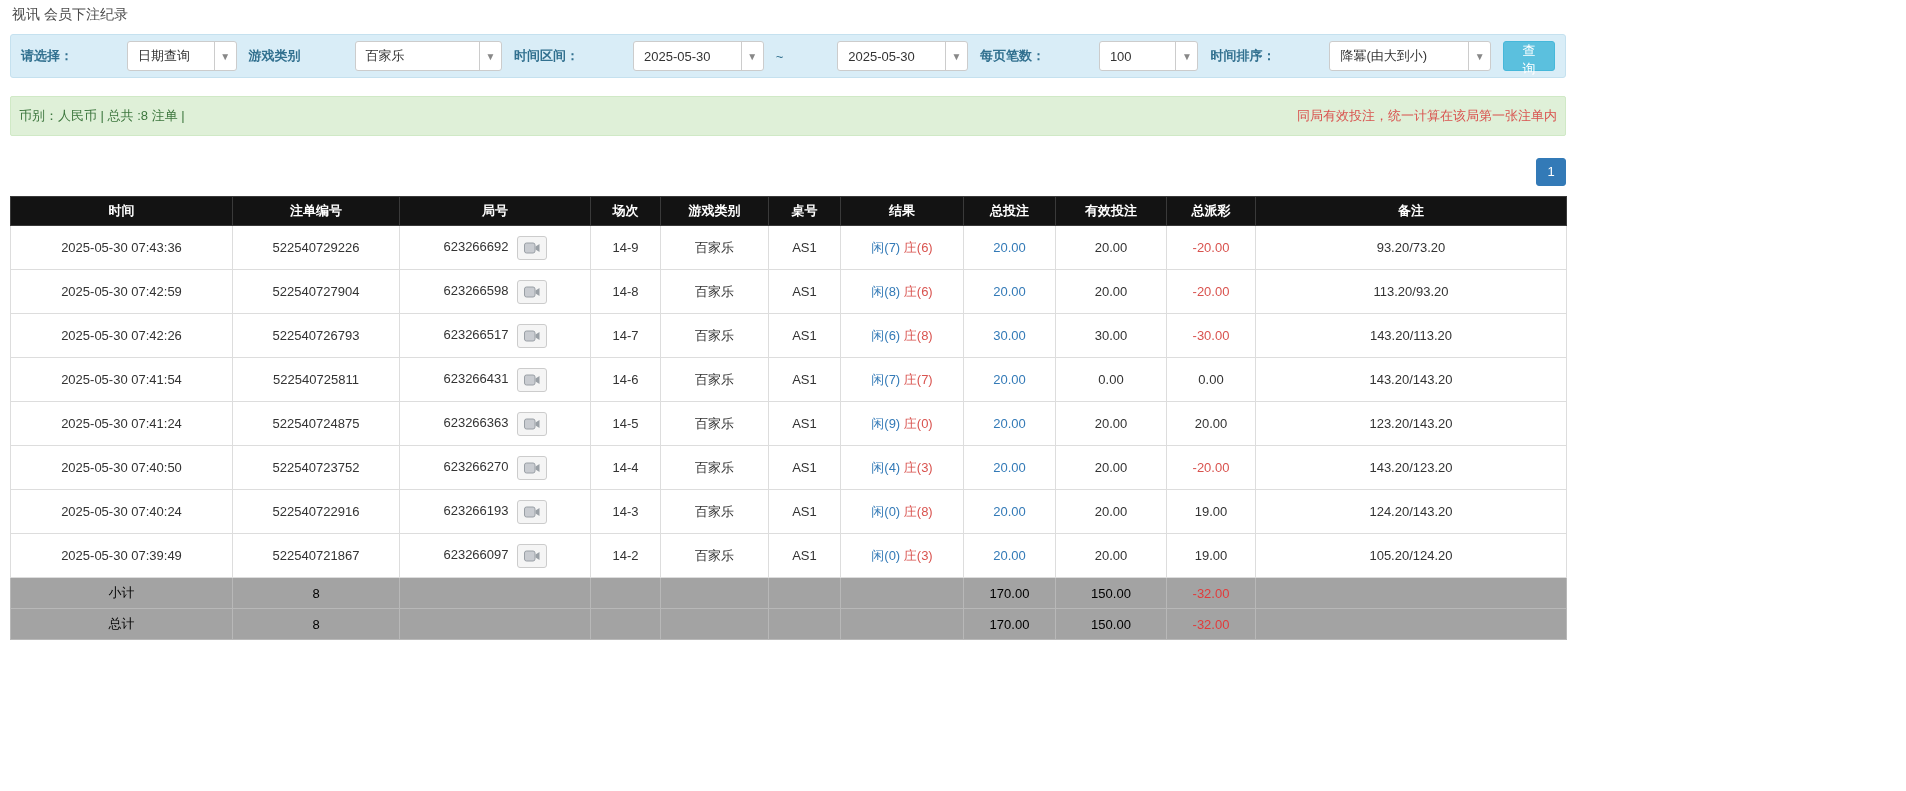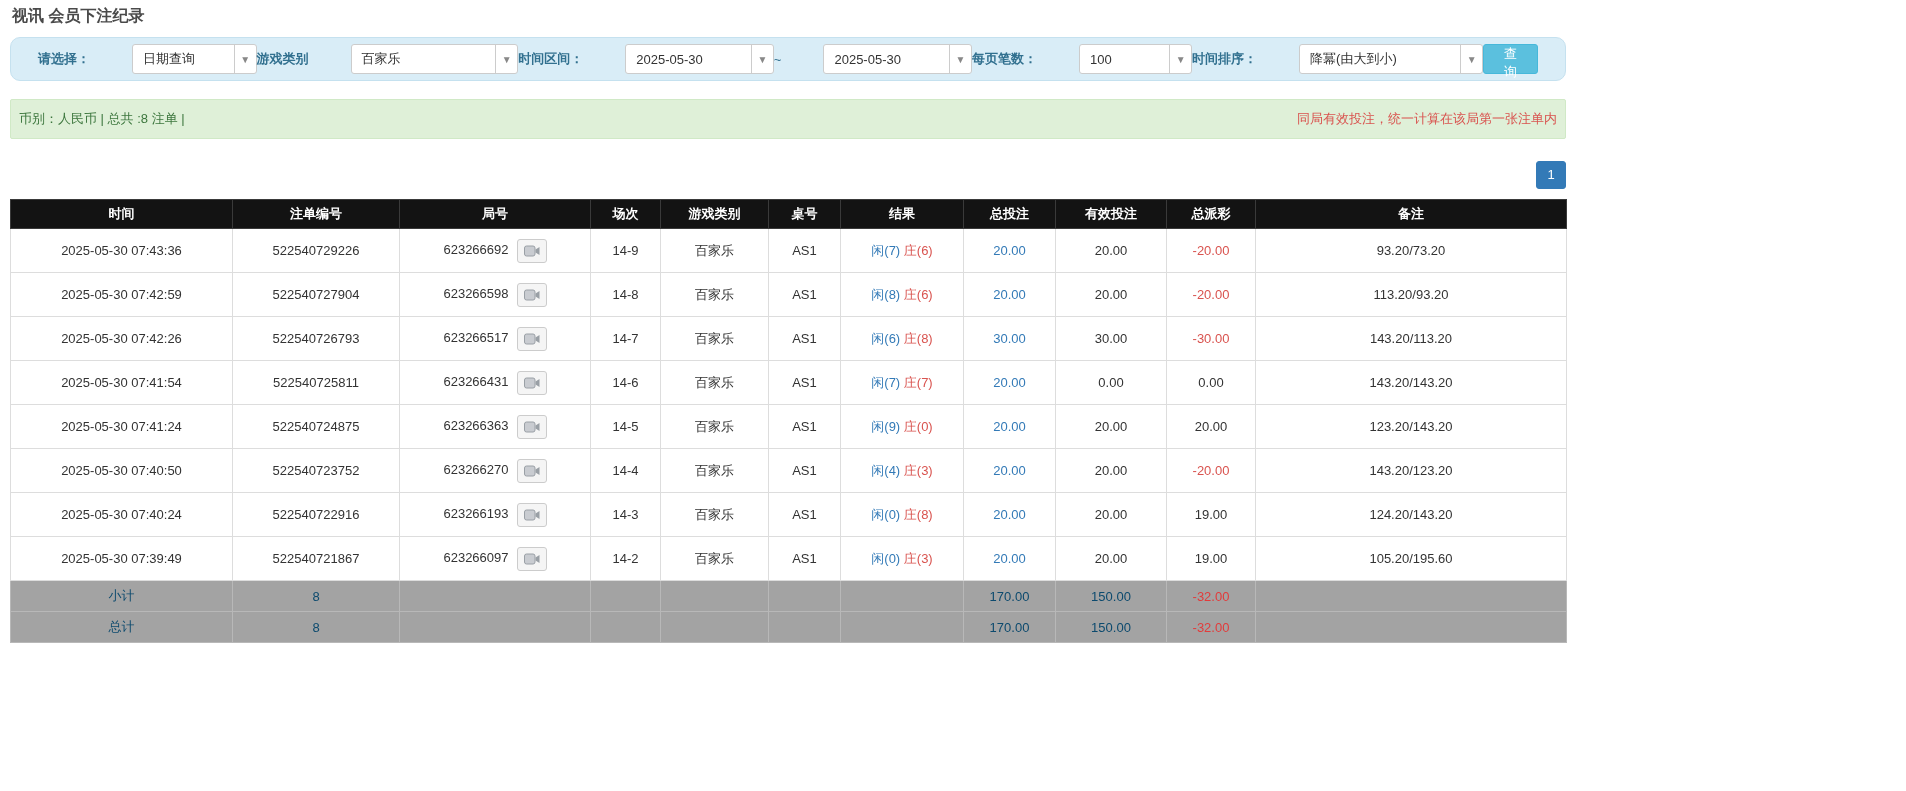--- a/index.html
+++ b/index.html
@@ -9,36 +9,36 @@
     font-family: "Liberation Sans", sans-serif;
     font-size: 13px;
     color: #333;
     width: 1906px;
     height: 791px;
     overflow: hidden;
   }
   .container { width: 1556px; margin-left: 10px; }
 
   .page-title {
-    font-size: 16px;
+    font-size: 14px;
     color: #4a4a4a;
-    font-weight: 700;
+    font-weight: 400;
     padding: 6px 2px 10px 2px;
   }
 
   
   .filter-bar {
     background: #d9edf7;
     border: 1px solid #c5e1ef;
-    border-radius: 10px;
+    border-radius: 3px;
     height: 44px;
     display: flex;
     align-items: center;
-    gap: 0;
-    padding: 0 27px;
+    gap: 12px;
+    padding: 0 10px;
   }
   .filter-label { color: #31708f; font-weight: bold; white-space: nowrap; }
   .tilde { color: #31708f; }
   .ui-select {
     display: inline-flex;
     align-items: stretch;
     background: #fff;
     border: 1px solid #ccc;
     border-radius: 3px;
     height: 30px;
@@ -117,21 +117,21 @@
   td {
     border: 1px solid #ddd;
     background: #fff;
     height: 44px;
     text-align: center;
     font-size: 13px;
     color: #333;
   }
   tr.footer-row td {
     background: #a3a3a3;
-    color: #0c4a6e;
+    color: #000000;
     height: 31px;
     border: 1px solid #b8b8b8;
   }
   .link { color: #337ab7; cursor: pointer; }
   .player { color: #337ab7; }
   .banker { color: #d9534f; }
   .payout-cell.neg { color: #d9534f; }
   tr.footer-row td.payout-cell.neg { color: #e23b3b; }
 
   .video-btn {
@@ -409,21 +409,21 @@
     <td>14-2</td>
     <td>百家乐</td>
     <td>AS1</td>
     <td>
       <span class="player">闲(0)</span>
       <span class="banker">庄(3)</span>
     </td>
     <td><span class="link">20.00</span></td>
     <td>20.00</td>
     <td class="payout-cell">19.00</td>
-    <td>105.20/195.60</td>
+    <td>105.20/124.20</td>
   </tr>
       </tbody>
     <tfoot>
       <tr class="footer-row">
         <td>小计</td>
         <td>8</td>
         <td></td>
           <td></td>
         <td></td>
           <td></td>

